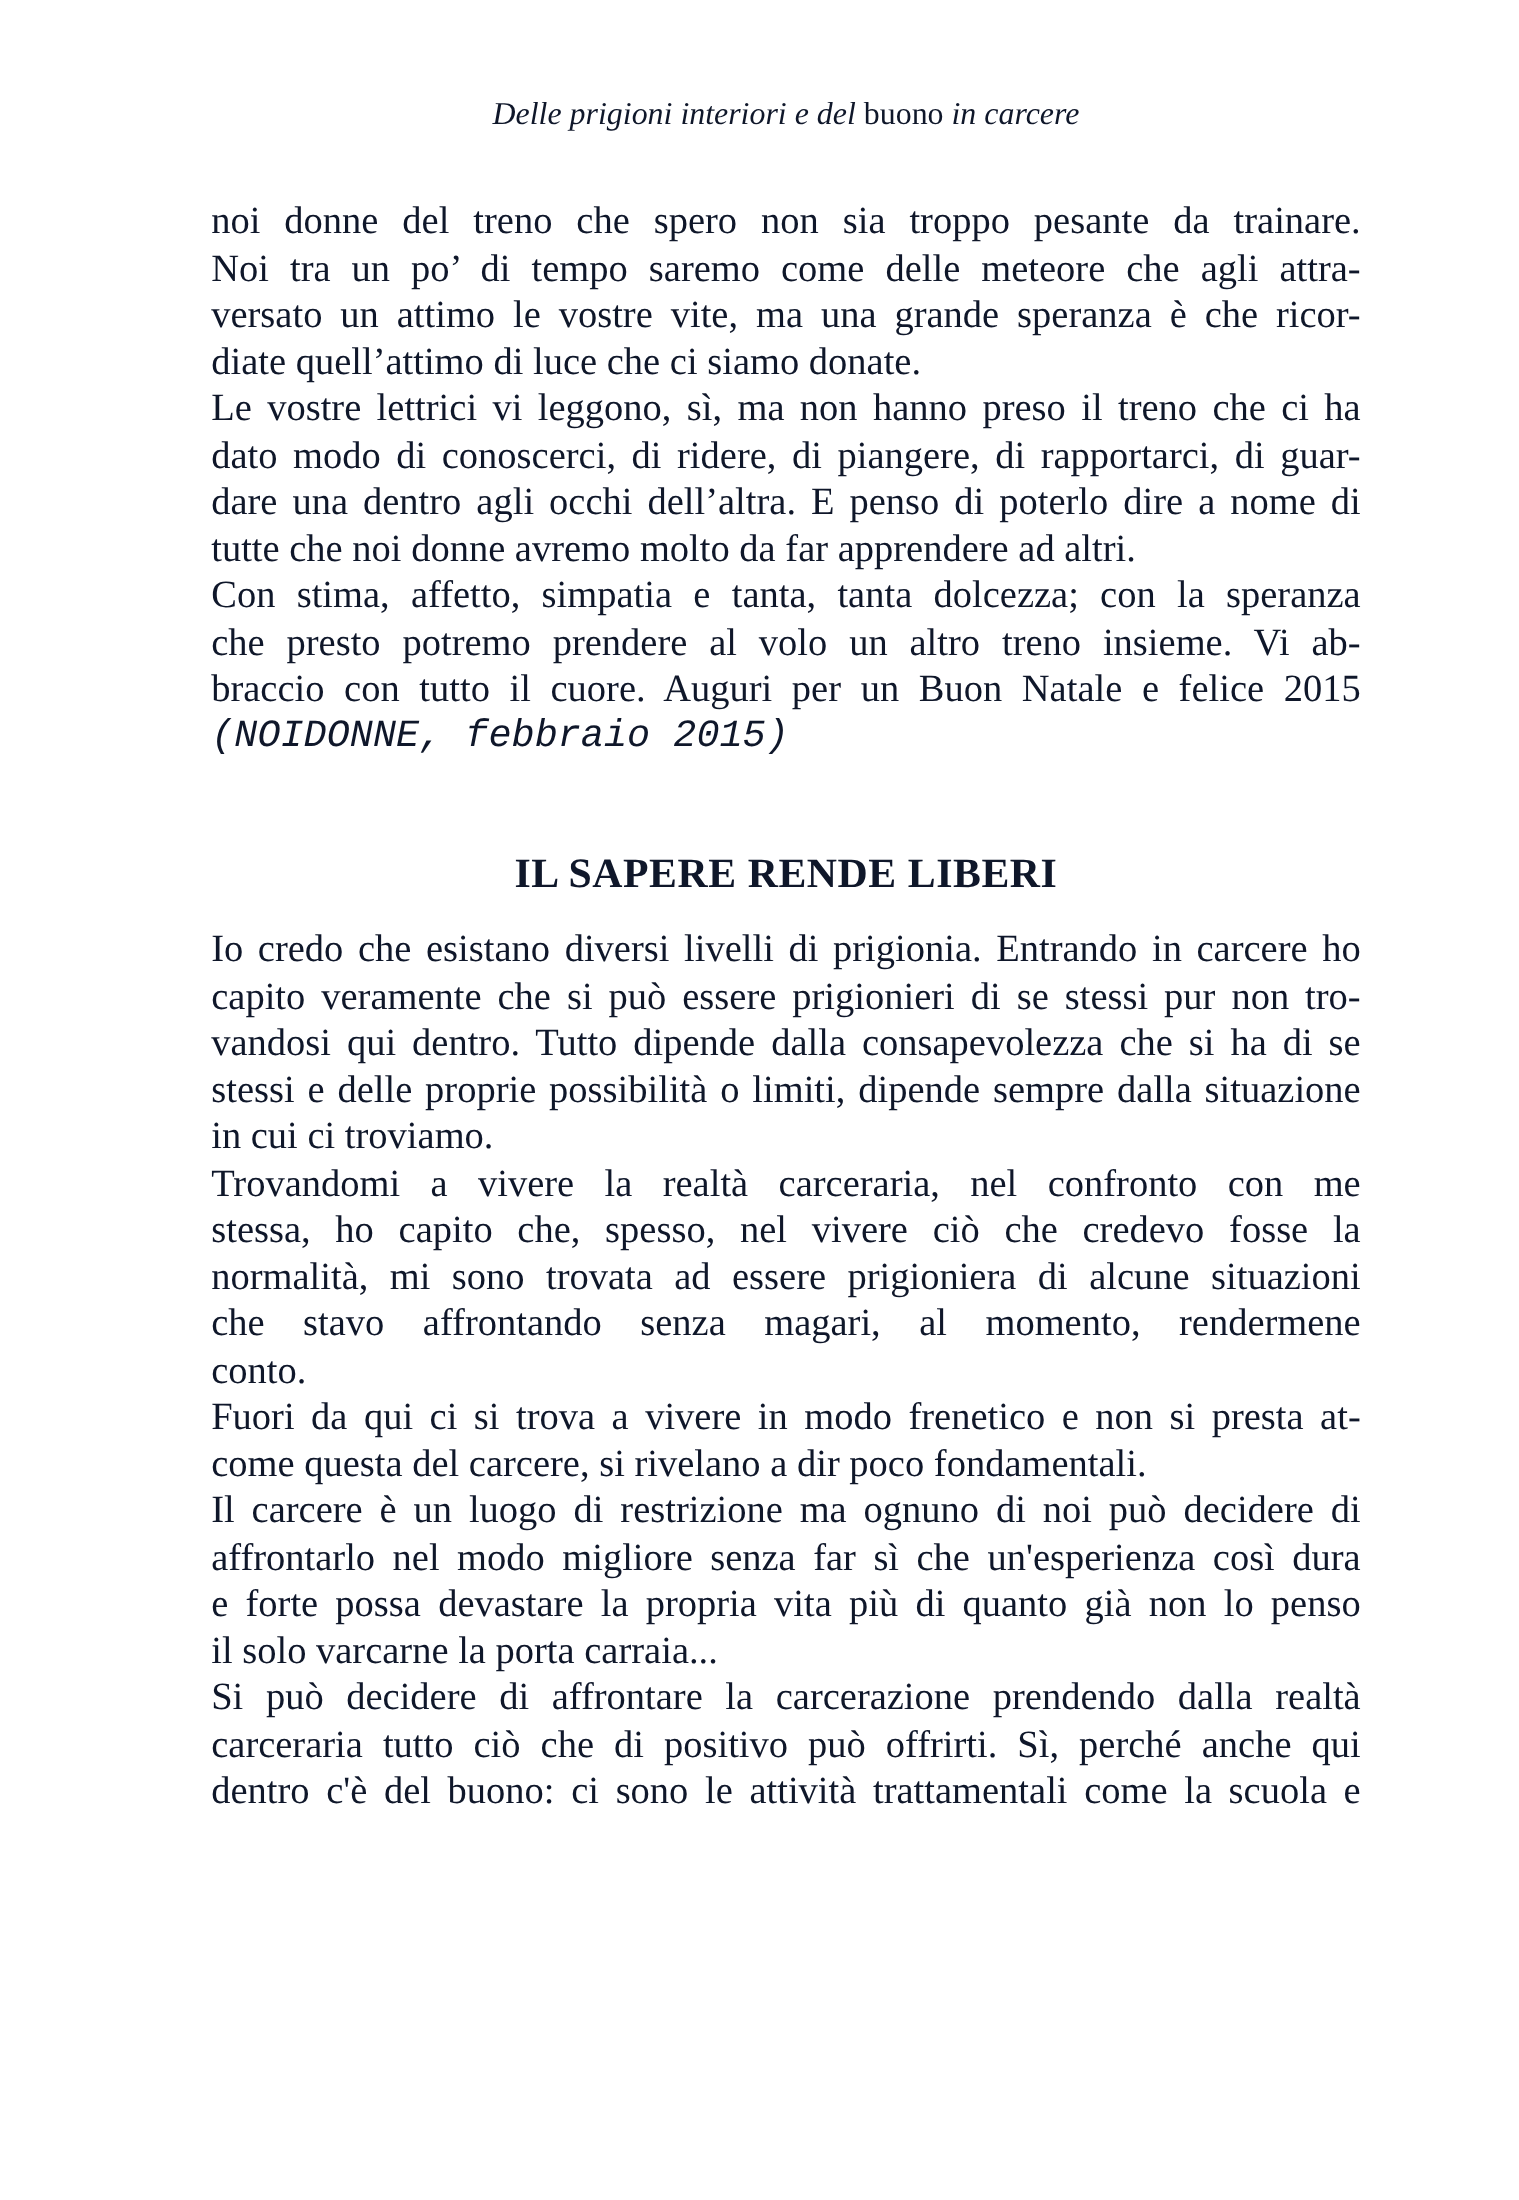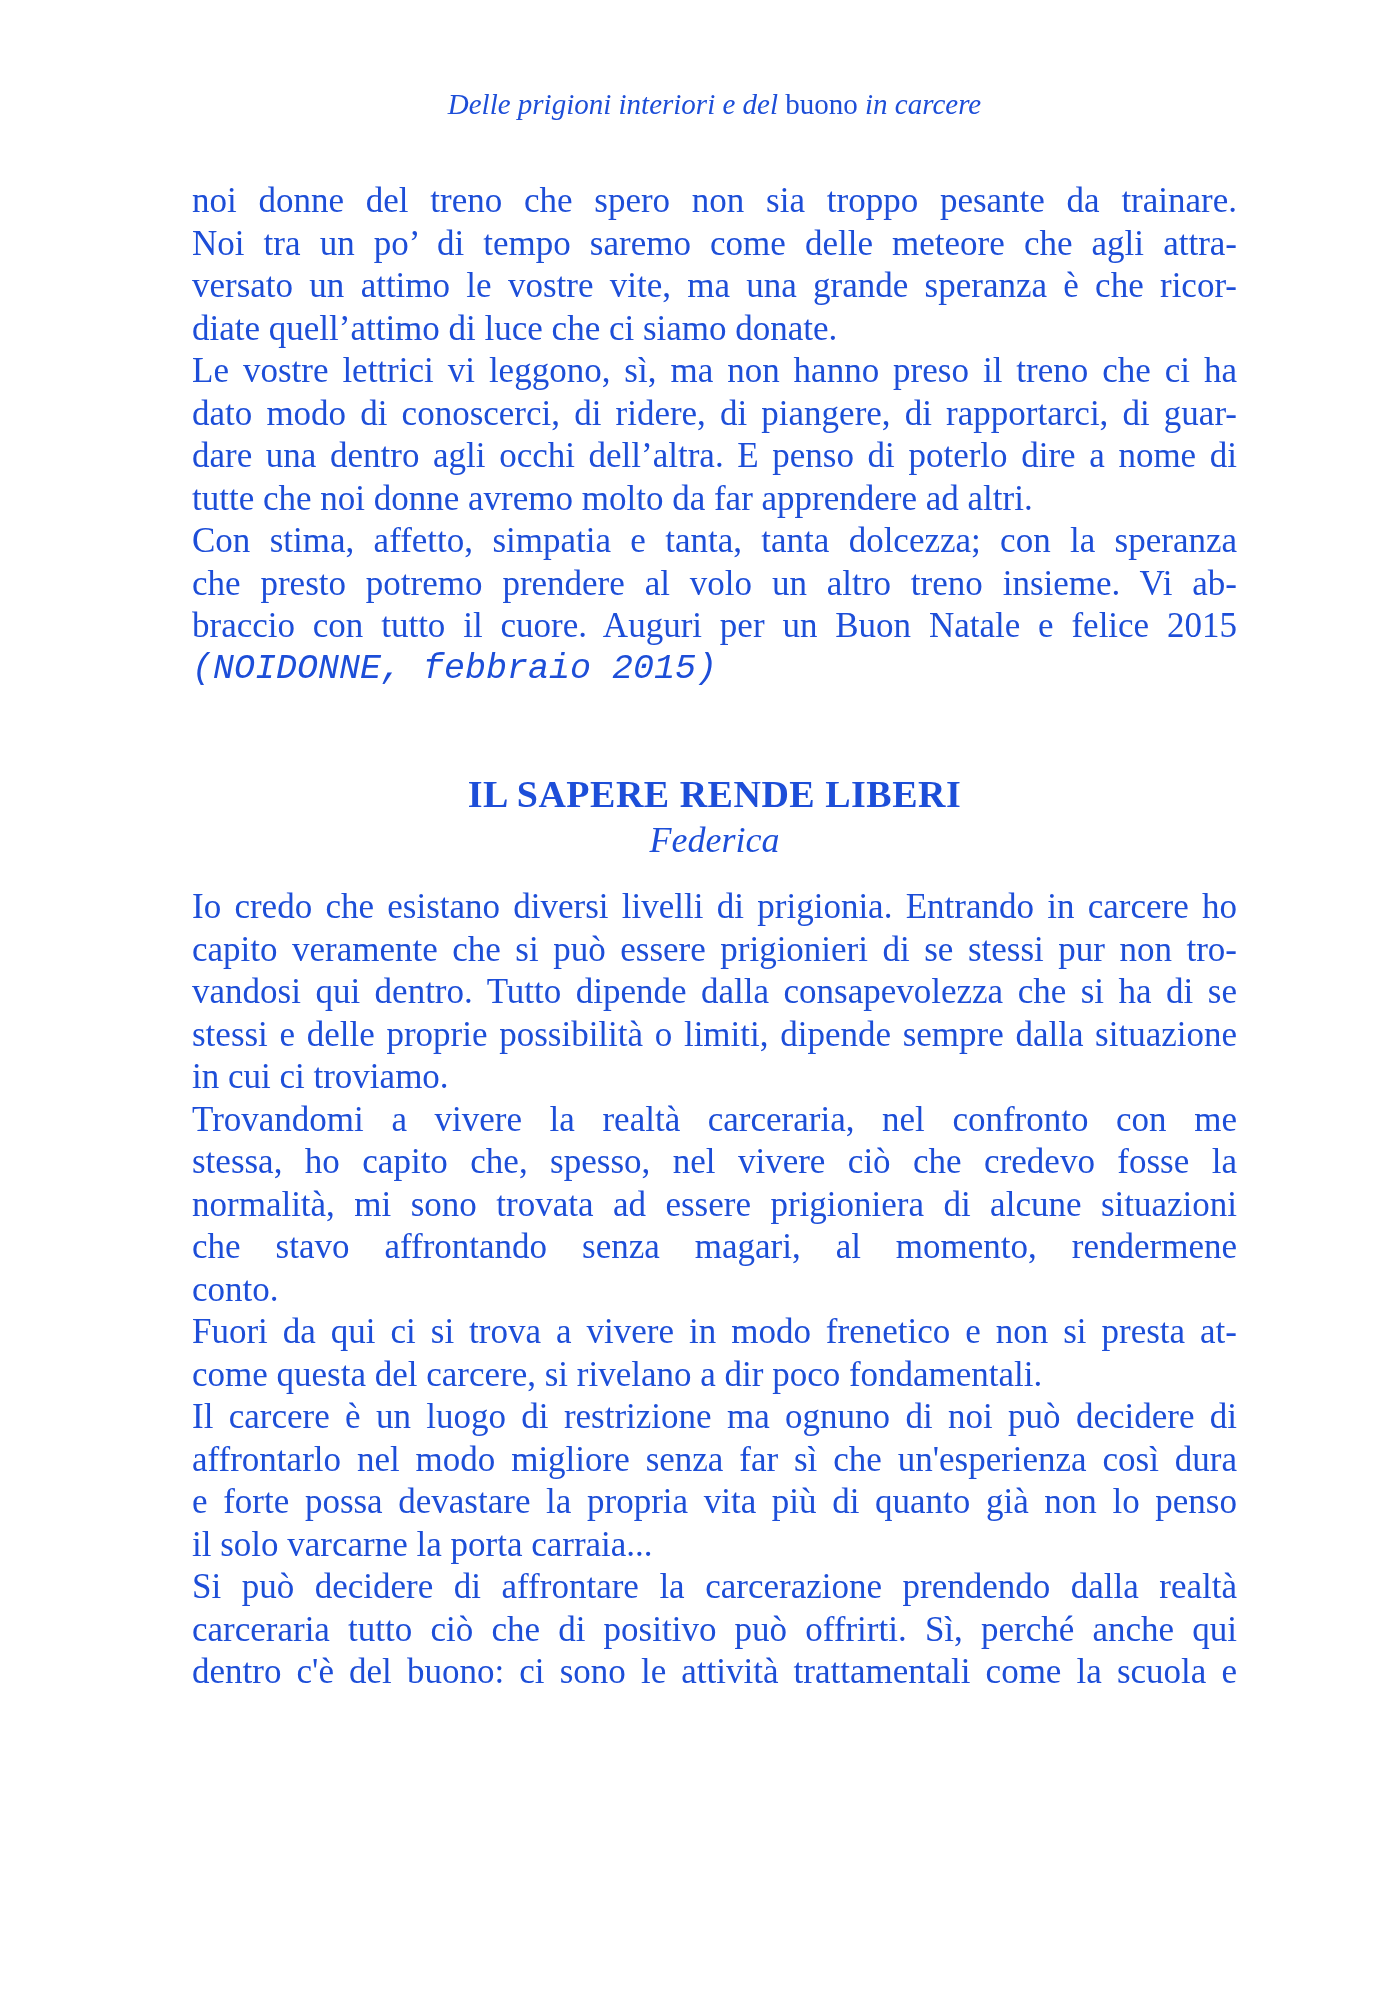--- a/index.html
+++ b/index.html
@@ -1,21 +1,21 @@
 <!DOCTYPE html>
 <html lang="it"><head>
 <meta charset="utf-8">
 <style>
   html, body { margin: 0; padding: 0; }
   .page {
     position: relative;
     width: 1381px;
     height: 2000px;
     background: #ffffff;
-    color: #1d4ed8;
+    color: #0f172a;
     font-family: "Liberation Serif", "DejaVu Serif", serif;
     overflow: hidden;
   }
   .column {
     position: absolute;
     left: 192px;
     top: 86px;
     width: 1045px;
   }
   .running-header {
@@ -87,21 +87,20 @@
         </div>
         <div class="paragraph">
           <div class="pline">Con stima, affetto, simpatia e tanta, tanta dolcezza; con la speranza</div>
           <div class="pline">che presto potremo prendere al volo un altro treno insieme. Vi ab-</div>
           <div class="pline">braccio con tutto il cuore. Auguri per un Buon Natale e felice 2015</div>
         </div>
         <div class="paragraph">
           <div class="pline italic pend">(NOIDONNE, febbraio 2015)</div>
         </div>
         <div class="heading">IL SAPERE RENDE LIBERI</div>
-        <div class="subheading">Federica</div>
         <div class="paragraph after-sub">
           <div class="pline">Io credo che esistano diversi livelli di prigionia. Entrando in carcere ho</div>
           <div class="pline">capito veramente che si può essere prigionieri di se stessi pur non tro-</div>
           <div class="pline">vandosi qui dentro. Tutto dipende dalla consapevolezza che si ha di se</div>
           <div class="pline">stessi e delle proprie possibilità o limiti, dipende sempre dalla situazione</div>
           <div class="pline pend">in cui ci troviamo.</div>
         </div>
         <div class="paragraph">
           <div class="pline">Trovandomi a vivere la realtà carceraria, nel confronto con me</div>
           <div class="pline">stessa, ho capito che, spesso, nel vivere ciò che credevo fosse la</div>

